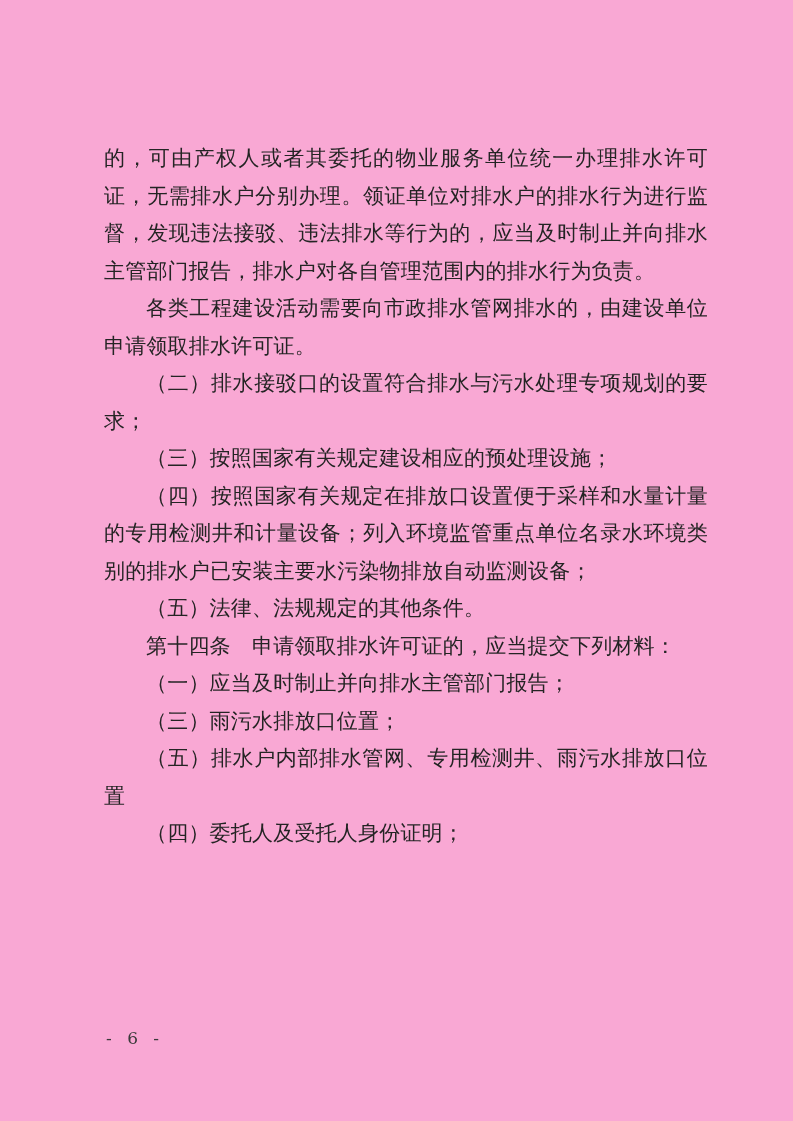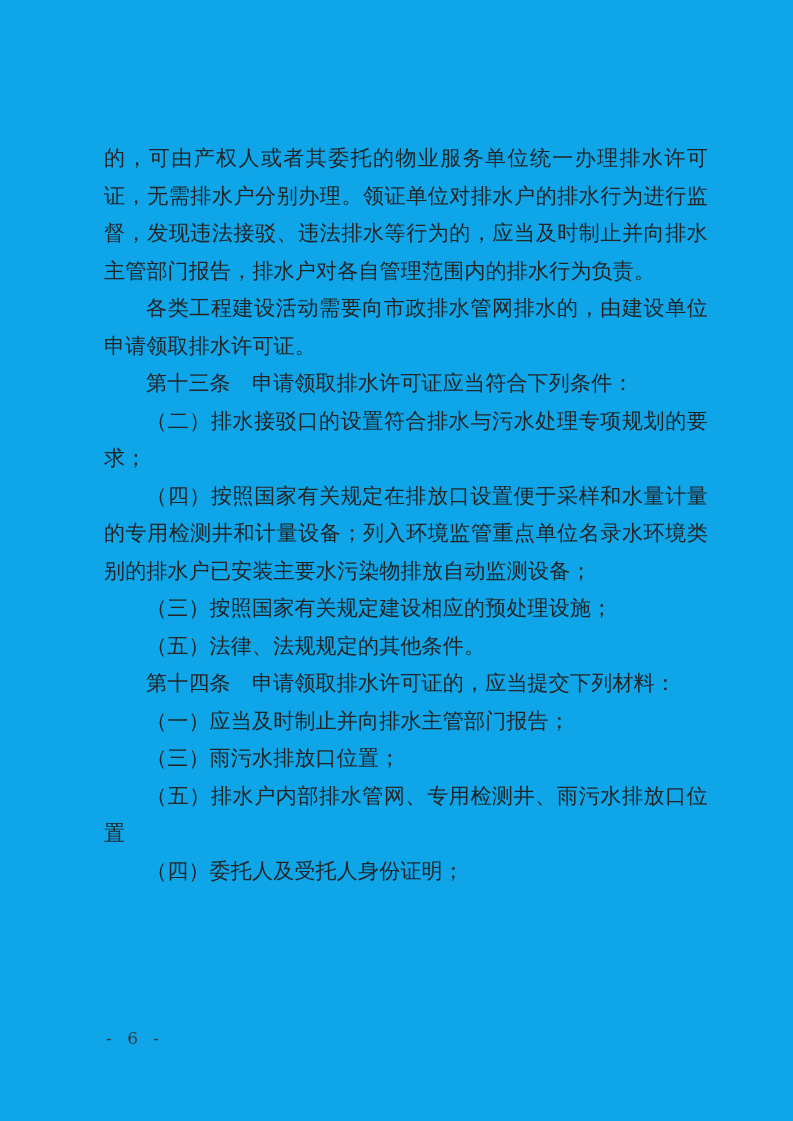--- a/index.html
+++ b/index.html
@@ -11,21 +11,21 @@
     height: 1121px;
     background: #fdfdfc;
     position: relative;
     font-family: "DejaVu Serif", "Liberation Serif", serif;
     color: #242424;
     overflow: hidden;
   }
   .scan-page {
     position: absolute;
     inset: 0;
-    background: #0ea5e9;
+    background: #f9a8d4;
   }
   .doc-body {
     position: absolute;
     left: 104px;
     top: 140px;
     width: 604px;
     font-size: 21px;
     line-height: 37.5px;
     text-align: justify;
     letter-spacing: 0.2px;
@@ -49,24 +49,23 @@
   }
 </style>
 </head>
 <body>
 
 <div class="scan-page">
 
   <div class="doc-body">
     <p class="para">的，可由产权人或者其委托的物业服务单位统一办理排水许可证，无需排水户分别办理。领证单位对排水户的排水行为进行监督，发现违法接驳、违法排水等行为的，应当及时制止并向排水主管部门报告，排水户对各自管理范围内的排水行为负责。</p>
     <p class="para indent">各类工程建设活动需要向市政排水管网排水的，由建设单位申请领取排水许可证。</p>
-    <p class="para indent">第十三条　申请领取排水许可证应当符合下列条件：</p>
     <p class="para indent">（二）排水接驳口的设置符合排水与污水处理专项规划的要求；</p>
+    <p class="para indent">（三）按照国家有关规定建设相应的预处理设施；</p>
     <p class="para indent">（四）按照国家有关规定在排放口设置便于采样和水量计量的专用检测井和计量设备；列入环境监管重点单位名录水环境类别的排水户已安装主要水污染物排放自动监测设备；</p>
-    <p class="para indent">（三）按照国家有关规定建设相应的预处理设施；</p>
     <p class="para indent">（五）法律、法规规定的其他条件。</p>
     <p class="para indent">第十四条　申请领取排水许可证的，应当提交下列材料：</p>
     <p class="para indent">（一）应当及时制止并向排水主管部门报告；</p>
     <p class="para indent">（三）雨污水排放口位置；</p>
     <p class="para indent">（五）排水户内部排水管网、专用检测井、雨污水排放口位置</p>
     <p class="para indent">（四）委托人及受托人身份证明；</p>
   </div>
 
   <div class="page-footer">- 6 -</div>
 

